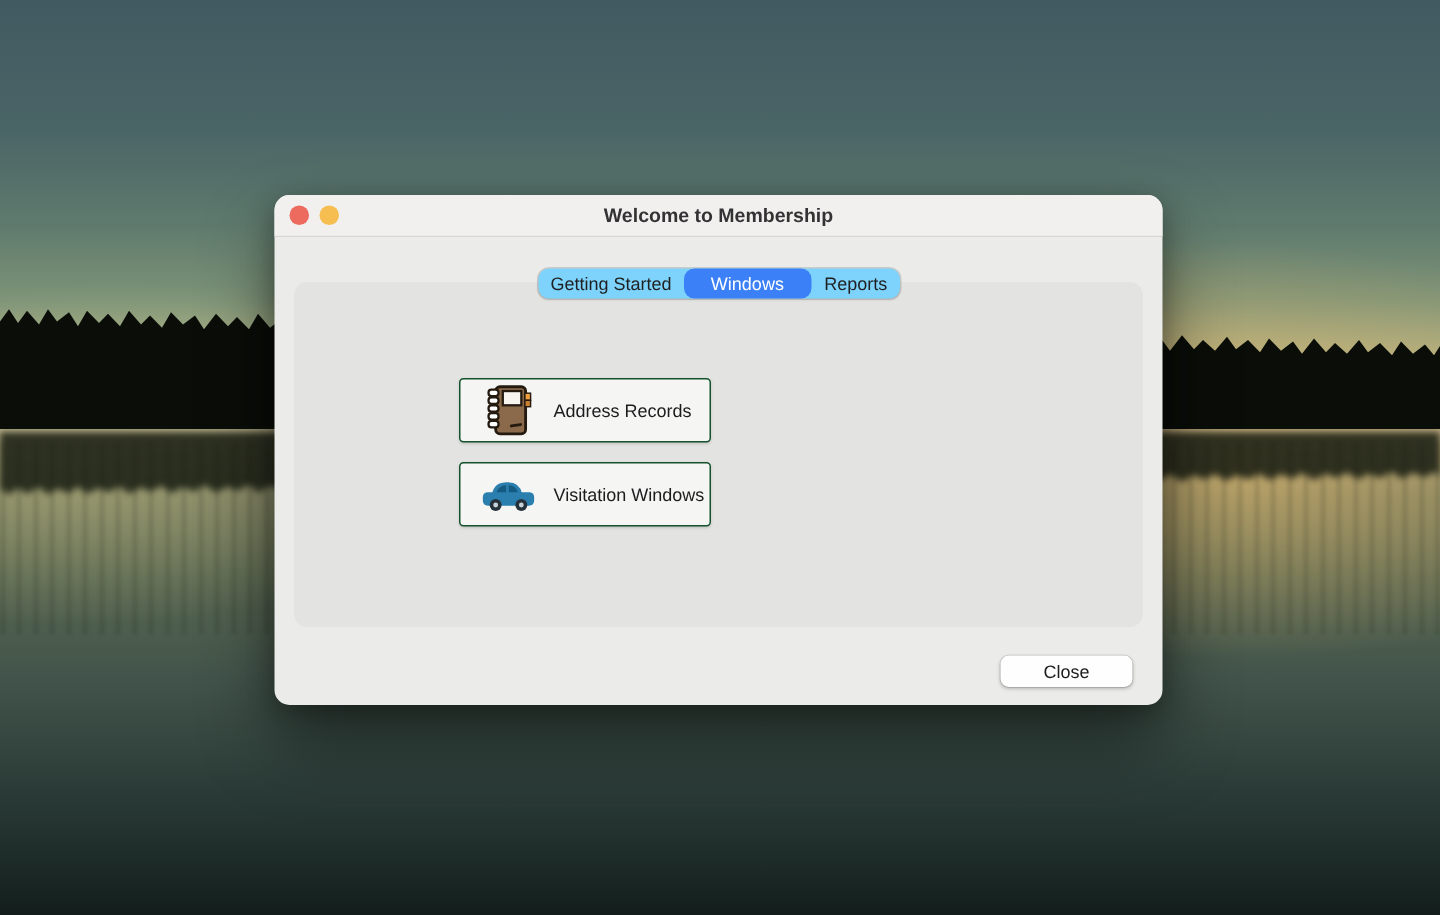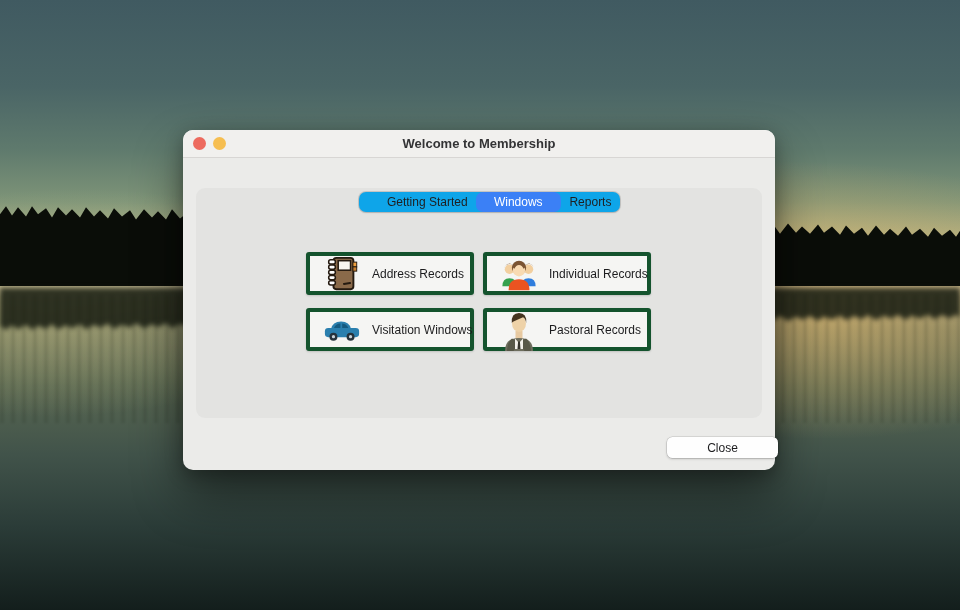--- a/index.html
+++ b/index.html
@@ -34,43 +34,43 @@
     border-bottom:1px solid #d8d6d4;border-radius:10px 10px 0 0;}
   .lights{position:absolute;left:10px;top:7px;display:flex;gap:7px;}
   .light{width:13px;height:13px;border-radius:50%;}
   .light.red{background:var(--traffic-red,#ed6a5e);}
   .light.yellow{background:var(--traffic-yellow,#f6be50);}
   .title{text-align:center;line-height:27px;font-size:13px;font-weight:700;color:#333335;}
 
   .panel{position:absolute;left:13px;top:58px;width:566px;height:230px;
     background:var(--panel-bg,#e3e3e1);border-radius:9px;z-index:1;}
 
-  .segmented{position:absolute;left:176px;top:62px;width:241px;height:20px;z-index:3;
-    display:flex;background:#0ea5e9;border-radius:7px;
+  .segmented{position:absolute;left:176px;top:49px;width:241px;height:20px;z-index:3;
+    display:flex;background:#7dd3fc;border-radius:7px;
     box-shadow:0 0 0 1px rgba(0,0,0,.13),0 1px 2px rgba(0,0,0,.10);
-    font-size:12px;color:#1f1f21;padding-left:20px;}
+    font-size:12px;color:#1f1f21;}
   .segment{display:flex;align-items:center;justify-content:center;cursor:default;white-space:nowrap;}
   .segment:nth-child(1){width:103px;}
   .segment:nth-child(2){width:91px;}
   .segment:nth-child(3){width:63px;}
   .segment.selected{background:var(--accent,#3b80f6);color:#ffffff;border-radius:7px;}
 
   .rec{position:absolute;width:168px;height:43px;z-index:2;
-    background:var(--button-bg,#f5f5f3);border:4px solid #14532d;border-radius:3px;
+    background:var(--button-bg,#f5f5f3);border:1px solid #14532d;border-radius:3px;
     box-shadow:0 1px 2px rgba(0,0,0,.15);
     display:flex;align-items:center;gap:11px;padding:0 0 0 13px;box-sizing:border-box;
     font-family:inherit;font-size:12px;color:#1c1c1e;text-align:left;cursor:default;}
   .rec .ic{flex:0 0 38px;height:40px;display:flex;align-items:center;justify-content:center;}
   .rec span{white-space:nowrap;}
   .rec.b1{left:123px;top:122px;}
   .rec.b2{left:300px;top:122px;}
   .rec.b3{left:123px;top:178px;}
   .rec.b4{left:300px;top:178px;}
 
-  .close-btn{position:absolute;left:484px;top:307px;width:111px;height:21px;z-index:2;
+  .close-btn{position:absolute;left:484px;top:307px;width:88px;height:21px;z-index:2;
     background:#fefefe;border:none;border-radius:5.5px;
     box-shadow:0 0 0 .5px rgba(0,0,0,.16),0 1px 2.5px rgba(0,0,0,.22);
     font-family:inherit;font-size:12px;color:#1d1d1f;line-height:20px;cursor:default;}
 </style>
 </head>
 <body>
 
 <div class="stage">
 
   <div class="bg">
@@ -113,66 +113,34 @@
           <rect x="6" y="10.5" width="7" height="4.5" rx="2" fill="#ffffff" stroke="#241a10" stroke-width="1.6"></rect>
           <rect x="6" y="16" width="7" height="4.5" rx="2" fill="#ffffff" stroke="#241a10" stroke-width="1.6"></rect>
           <rect x="6" y="21.5" width="7" height="4.5" rx="2" fill="#ffffff" stroke="#241a10" stroke-width="1.6"></rect>
           <rect x="6" y="27" width="7" height="4.5" rx="2" fill="#ffffff" stroke="#241a10" stroke-width="1.6"></rect>
           <path d="M22 30.5 L28.5 29.5" stroke="#241a10" stroke-width="2" stroke-linecap="round"></path>
         </svg>
       </span>
       <span>Address Records</span>
     </button>
 
-    <button class="rec b2">
-      <span class="ic">
-        <svg width="38" height="36" viewBox="0 0 40 36">
-          <circle cx="10" cy="13" r="5" fill="#f2cf9f"></circle>
-          <path d="M4.8 12.2 a5.2 5.2 0 0 1 10 -1.6 q-1.6 -3.4 -5 -3.4 q-4.4 0 -5 5 z" fill="#7b5433"></path>
-          <path d="M2.5 31 q0 -8.5 7.5 -8.5 q7.5 0 7.5 8.5 z" fill="#35a14e"></path>
-          <circle cx="30" cy="13" r="5" fill="#f2cf9f"></circle>
-          <path d="M25.2 12.2 a5.2 5.2 0 0 1 10 -1.6 q-1.6 -3.4 -5 -3.4 q-4.4 0 -5 5 z" fill="#7b5433"></path>
-          <path d="M22.5 31 q0 -8.5 7.5 -8.5 q7.5 0 7.5 8.5 z" fill="#2f7ddd"></path>
-          <circle cx="20" cy="11.5" r="7.5" fill="#7b5433"></circle>
-          <circle cx="20" cy="14" r="6.5" fill="#f8dab2"></circle>
-          <path d="M13.2 10.5 q2 -4.5 6.8 -4.5 q4.8 0 6.8 4.5 l-2 2 q-1.5 -4 -4.8 -4 q-3.3 0 -4.8 4 z" fill="#7b5433"></path>
-          <path d="M9 35 q0 -11.5 11 -11.5 q11 0 11 11.5 z" fill="#ea5321"></path>
-        </svg>
-      </span>
-      <span>Individual Records</span>
-    </button>
 
     <button class="rec b3">
       <span class="ic">
         <svg width="38" height="26" viewBox="0 0 40 26">
           <path d="M8.5 12 q1.5 -8 10.5 -8 q9 0 10.5 8 z" fill="#2a7fae"></path>
           <rect x="2" y="11" width="36" height="9.5" rx="3.5" fill="#2a7fae"></rect>
           <path d="M11.5 11 q2 -4.8 6.8 -4.8 l0 4.8 z" fill="#155a80"></path>
           <path d="M20.2 6.2 q4.8 0.3 6.4 4.8 l-6.4 0 z" fill="#155a80"></path>
           <circle cx="11" cy="20" r="4.2" fill="#26323b"></circle>
           <circle cx="11" cy="20" r="1.7" fill="#c8d2d8"></circle>
           <circle cx="29" cy="20" r="4.2" fill="#26323b"></circle>
           <circle cx="29" cy="20" r="1.7" fill="#c8d2d8"></circle>
         </svg>
       </span>
       <span>Visitation Windows</span>
     </button>
 
-    <button class="rec b4">
-      <span class="ic">
-        <svg width="34" height="42" viewBox="0 0 34 42">
-          <rect x="13.5" y="22" width="7" height="8" fill="#e7c9a1"></rect>
-          <path d="M3 42 q0 -13 14 -13 q14 0 14 13 z" fill="#6e6e5e"></path>
-          <path d="M10 29.5 L17 33.5 L11.5 42 L5 42 q0.5 -9 5 -12.5 z" fill="#585848"></path>
-          <path d="M24 29.5 L17 33.5 L22.5 42 L29 42 q-0.5 -9 -5 -12.5 z" fill="#585848"></path>
-          <path d="M13 29.5 L17 34 L21 29.5 L21 40 L13 40 z" fill="#f2f0ea"></path>
-          <path d="M16.1 32.5 L17.9 32.5 L18.5 40 L15.5 40 z" fill="#34332b"></path>
-          <ellipse cx="17" cy="14.5" rx="7" ry="8.5" fill="#eed2a8"></ellipse>
-          <path d="M9.8 14 q-0.8 -10 7.2 -10 q8 0 7.2 10 q-0.6 -4.5 -3.2 -5.8 q-4.5 2 -9 4 q-1.6 0.6 -2.2 1.8 z" fill="#44331f"></path>
-        </svg>
-      </span>
-      <span>Pastoral Records</span>
-    </button>
 
     <button class="close-btn">Close</button>
   </div>
 
 </div>
 
 </body></html>

